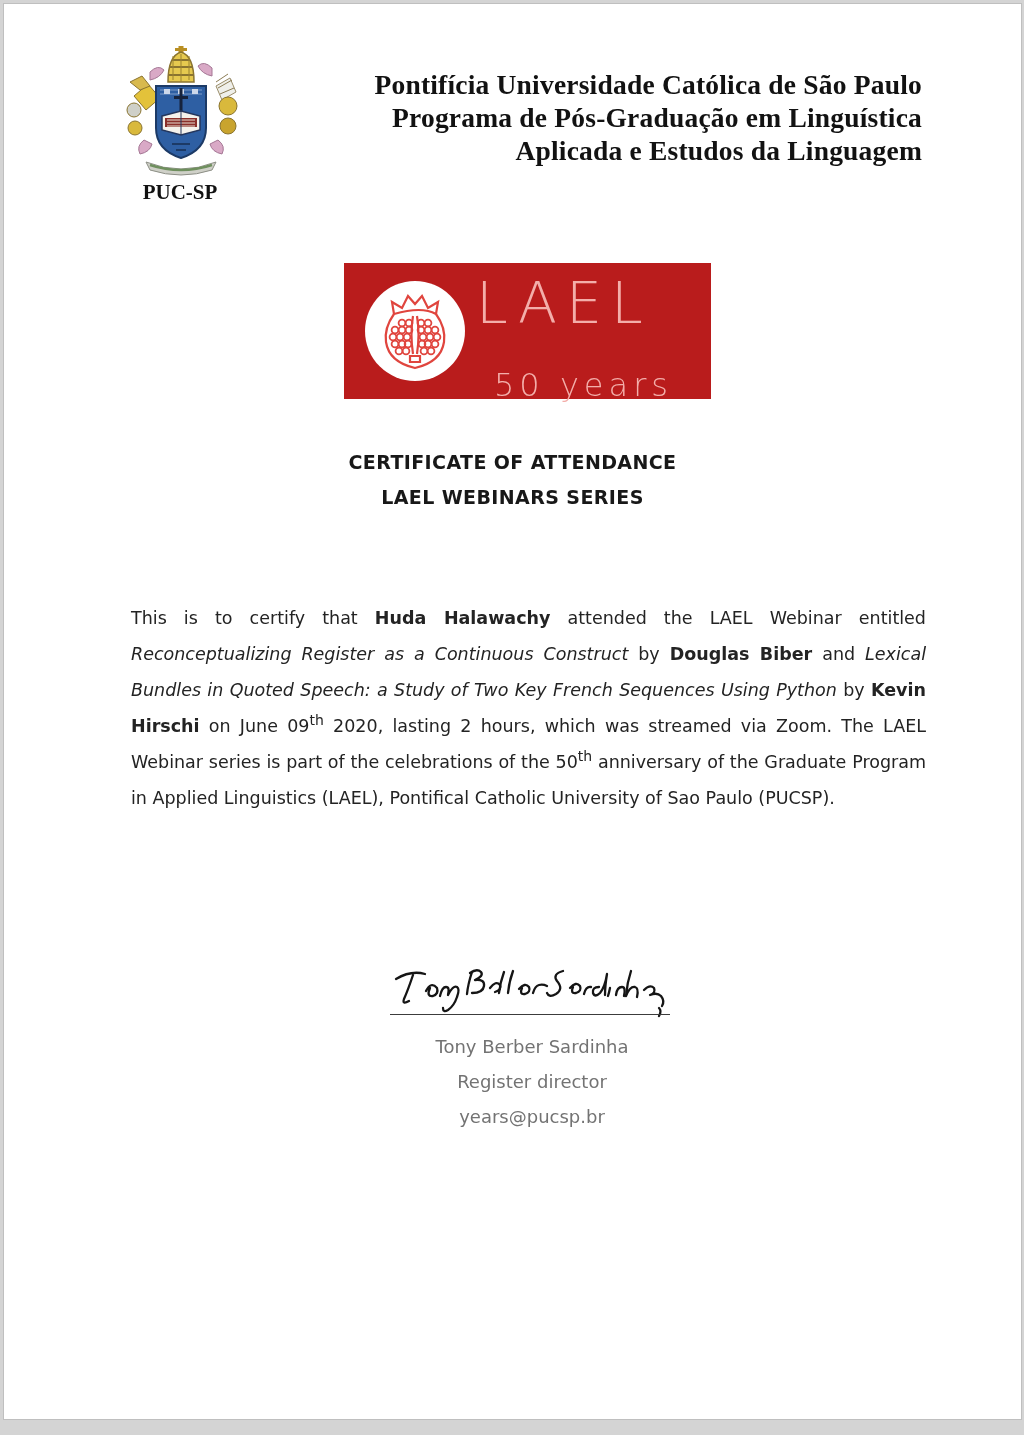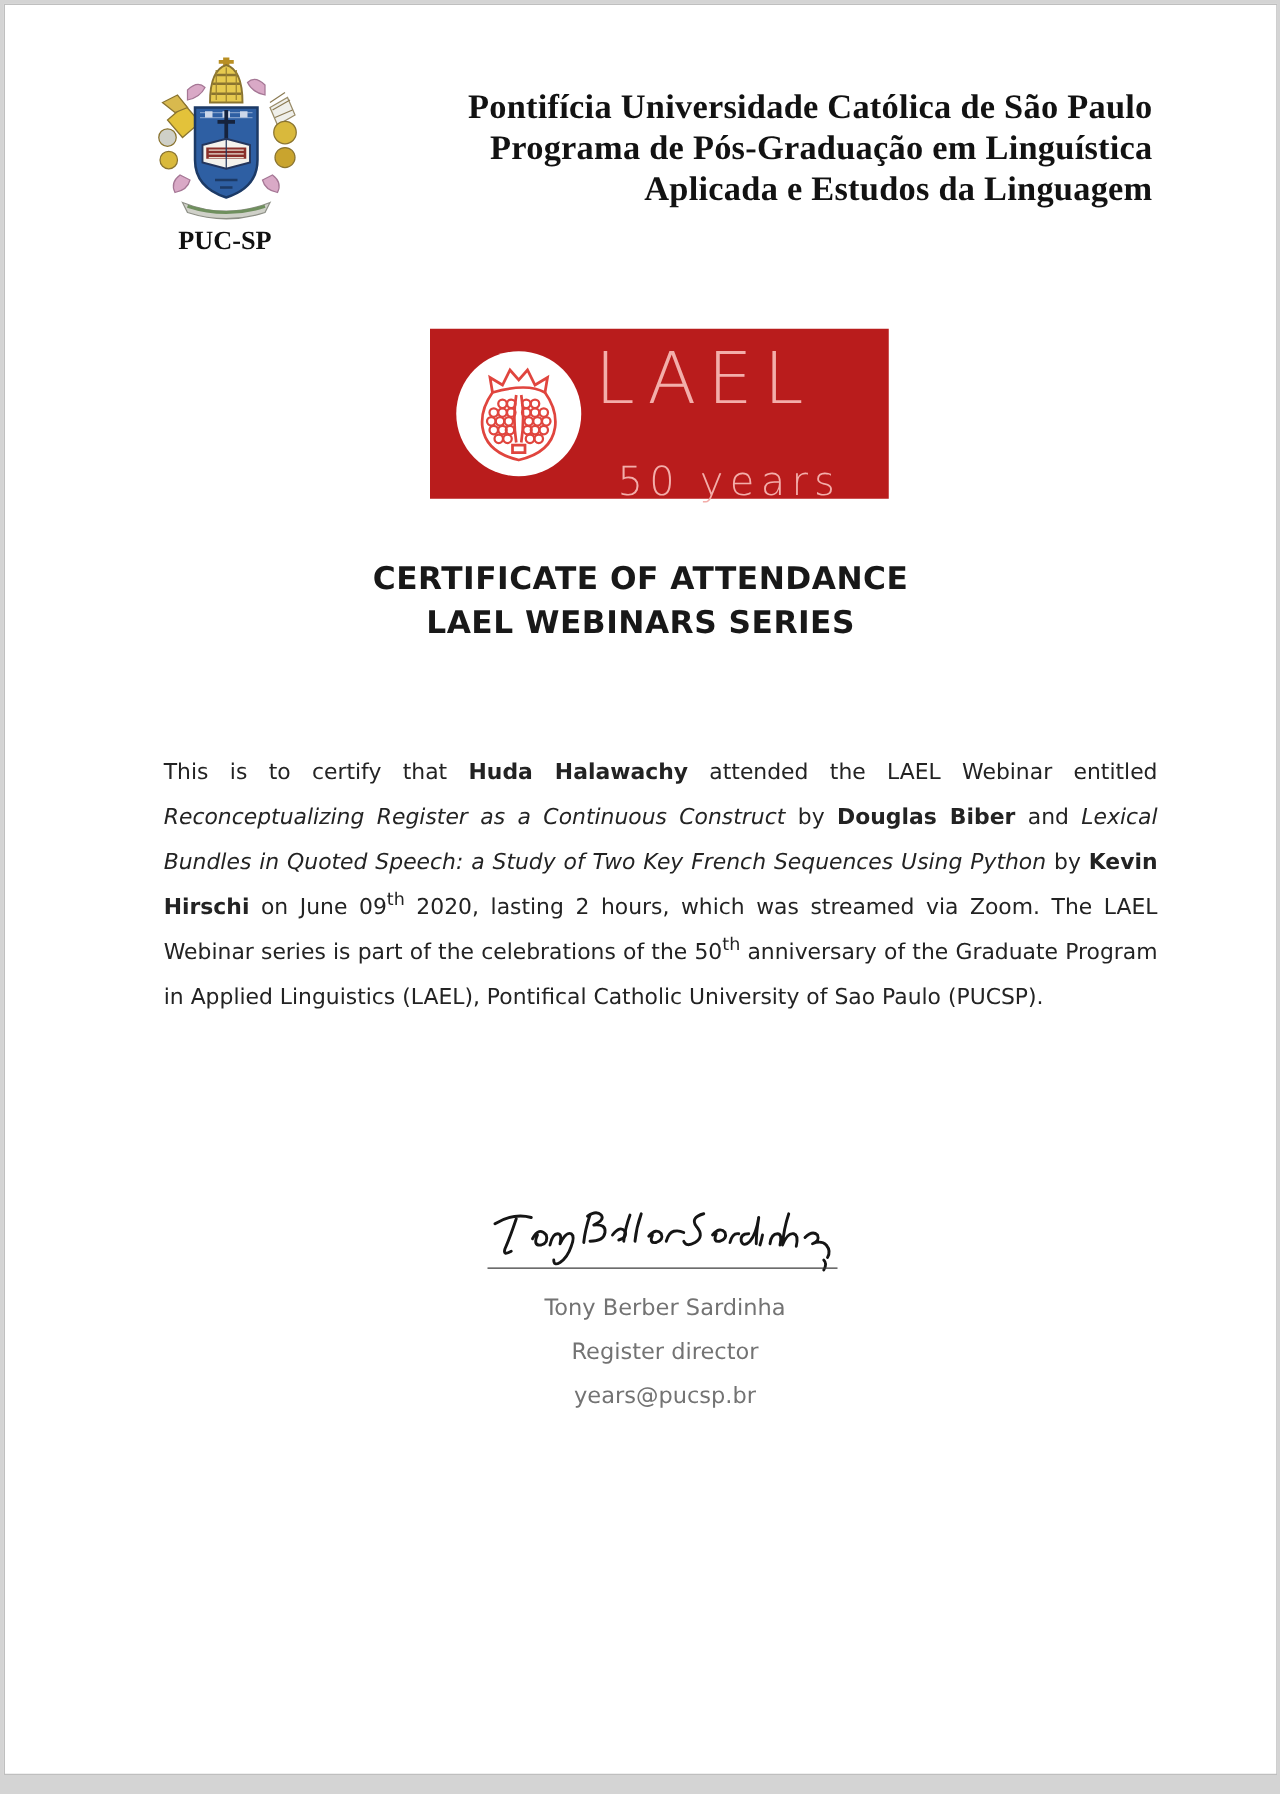--- a/index.html
+++ b/index.html
@@ -39,21 +39,21 @@
   }
   .lael-subtitle{
     position:absolute;left:150px;top:76px;width:230px;
     font-size:32px;font-weight:300;letter-spacing:5px;line-height:36px;
     white-space:nowrap;
     margin-top:28px;
   }
   
   .cert-title{
     position:absolute;left:0;top:441px;width:100%;text-align:center;
-    font-weight:bold;font-size:25px;line-height:35px;
+    font-weight:bold;font-size:19px;line-height:35px;
     letter-spacing:0.4px;color:#181818;
   }
   
   .cert-body{
     position:absolute;left:127px;top:578px;width:795px;
     font-size:17.5px;line-height:36px;color:#232323;
     text-align:justify;
   }
   .seg-b{font-weight:bold;}
   .seg-i{font-style:italic;}

